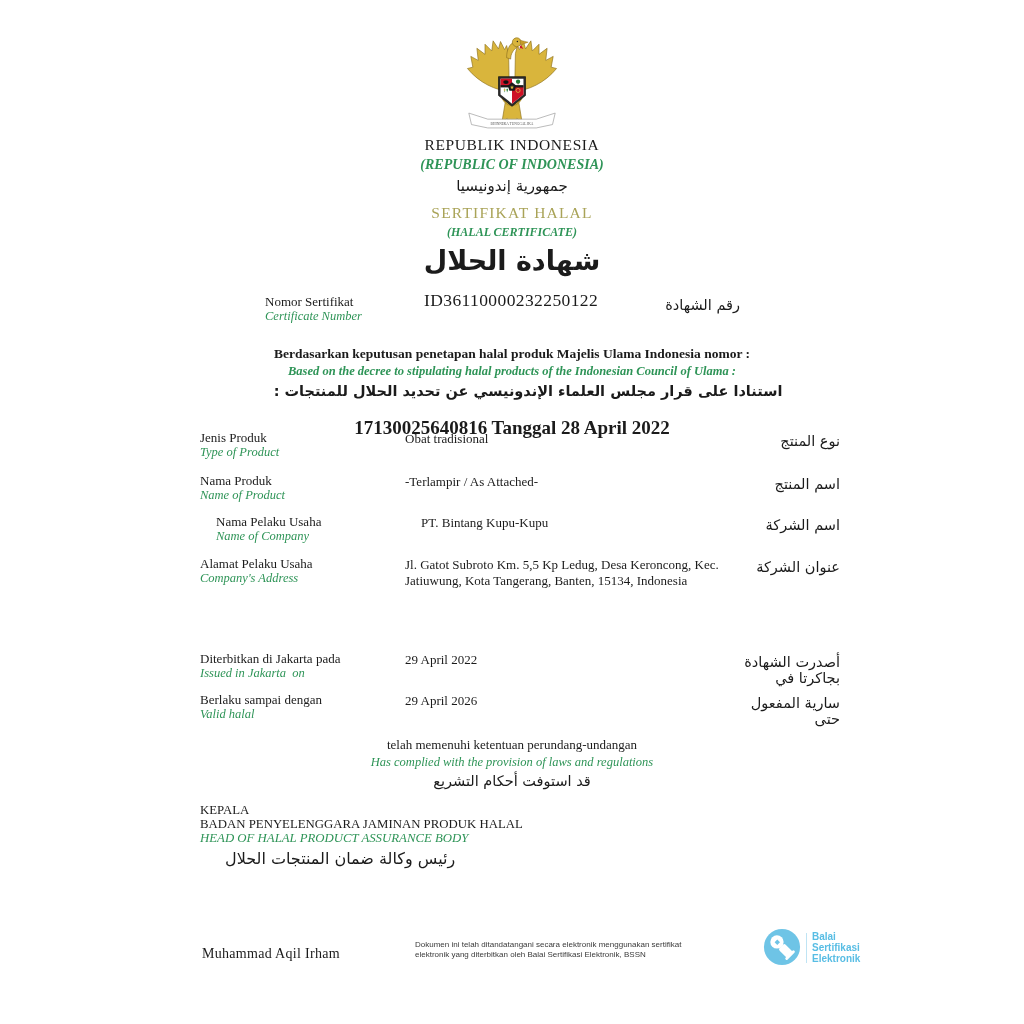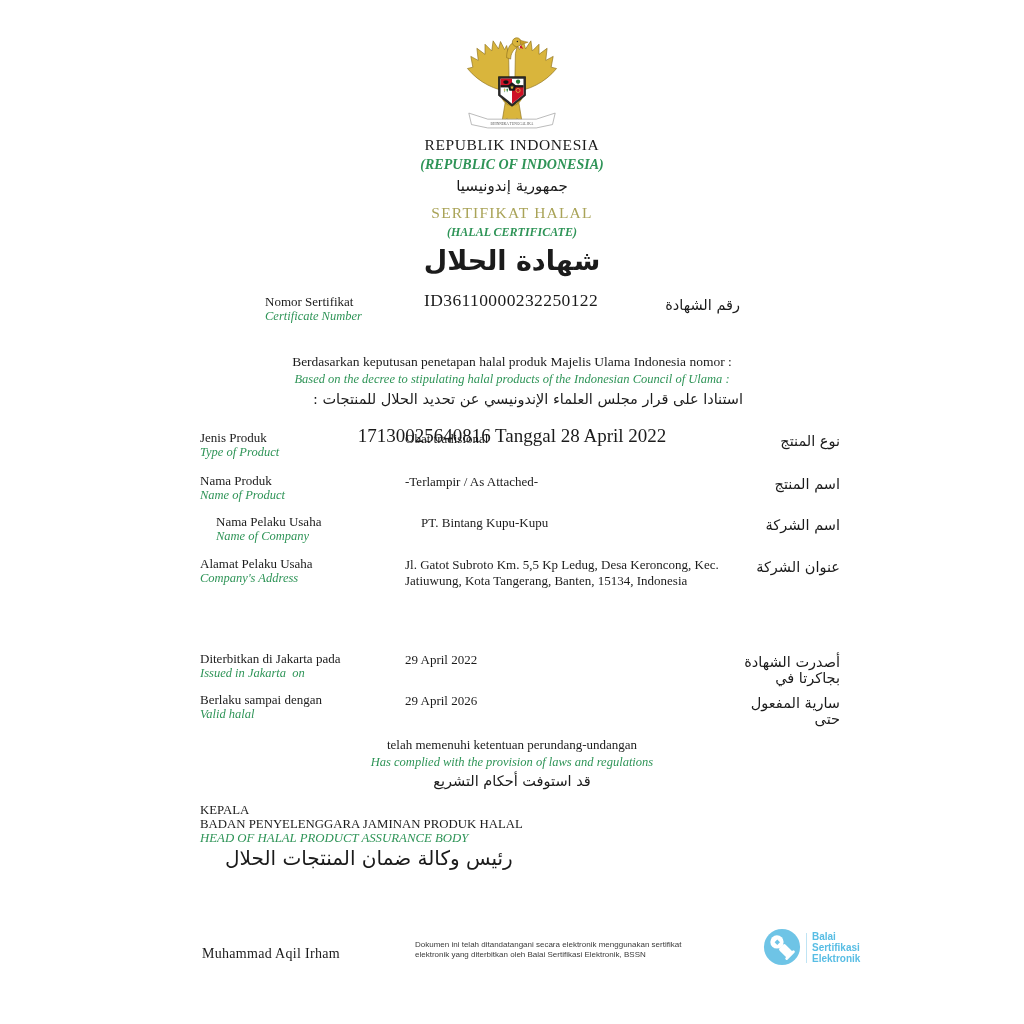--- a/index.html
+++ b/index.html
@@ -31,21 +31,21 @@
   .t-en { font-size:12px; font-weight:bold; margin-top:3px; }
   .t-ar { font-size:27px; font-weight:bold; margin-top:5px; }
 
   
   .cert-label { left:265px; top:294px; font-size:13px; line-height:15px; }
   .cert-label .l2 { font-size:12.5px; }
   .cert-value { left:424px; top:290px; font-size:17.5px; letter-spacing:.4px; }
   .cert-ar { right:284px; top:297px; font-size:14.5px; }
 
   
-  .decree { top:354px; }
+  .decree { top:346px;font-weight:bold; }
   .d-id { font-size:13.5px; }
   .d-en { font-size:12.5px; margin-top:2px; }
   .d-ar { font-size:14.5px; margin-top:4px;padding-left:32px; }
   .d-num { font-size:19px; margin-top:18px; }
 
   
   .fields { left:200px; top:430px; width:640px; }
   .frow { display:flex; min-height:41px; }
   .frow.tall { min-height:95px; }
   .frow.r1 { min-height:43px; }
@@ -56,21 +56,21 @@
   .fa { flex:1; text-align:right; font-size:14.5px; padding-top:3px; }
 
   
   .comp { top:737px; }
   .c-id { font-size:13px; }
   .c-en { font-size:12.5px; margin-top:2px; }
   .c-ar { font-size:14.5px; margin-top:3px; }
 
   
   .kepala { left:200px; top:804px; font-size:12.8px; line-height:13.8px; }
-  .kep-ar { margin-top:7px; margin-left:25px; font-size:20px; width:max-content; }
+  .kep-ar { margin-top:7px; margin-left:25px; font-size:16px; width:max-content; }
   .signer { left:202px; top:946px; font-size:14px; letter-spacing:.3px; }
 
   
   .disc { right:269px; top:940px; width:340px; text-align:left; font-size:8px; line-height:10px; color:#3a3a3a; }
   .bsre-icon { left:763px; top:928px; width:38px; height:38px; }
   .bsre-icon svg { width:100%; height:100%; display:block; }
   .bsre-div { left:806px; top:933px; width:1px; height:30px; background:#bfe4f4; }
   .bsre-text { left:812px; top:931px; font-size:10px; font-weight:bold; line-height:11px; color:#58bde4; }
 </style>
 </head>

